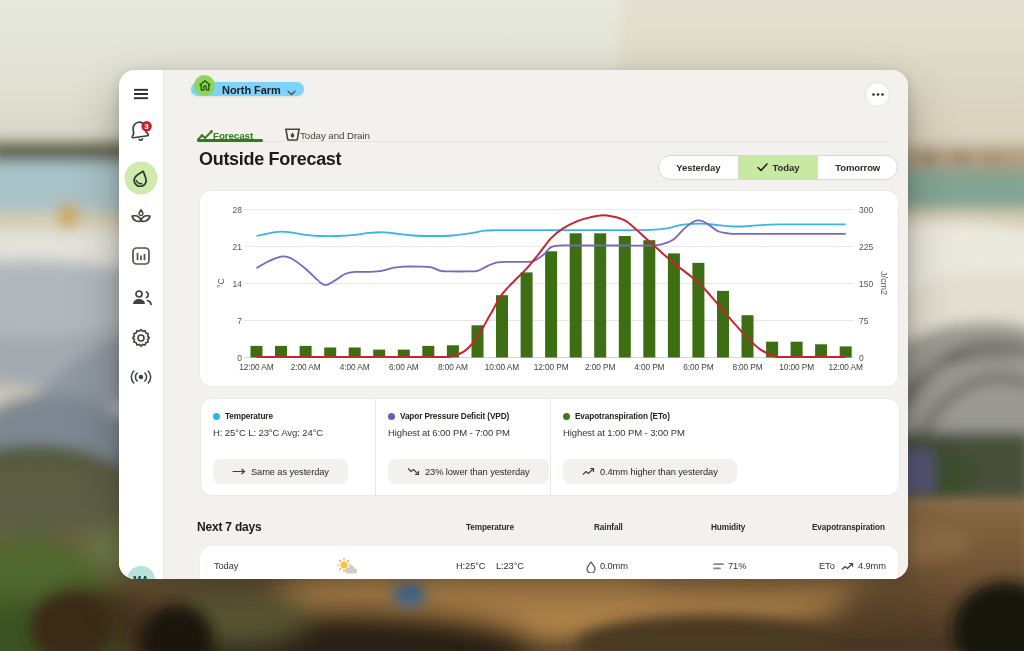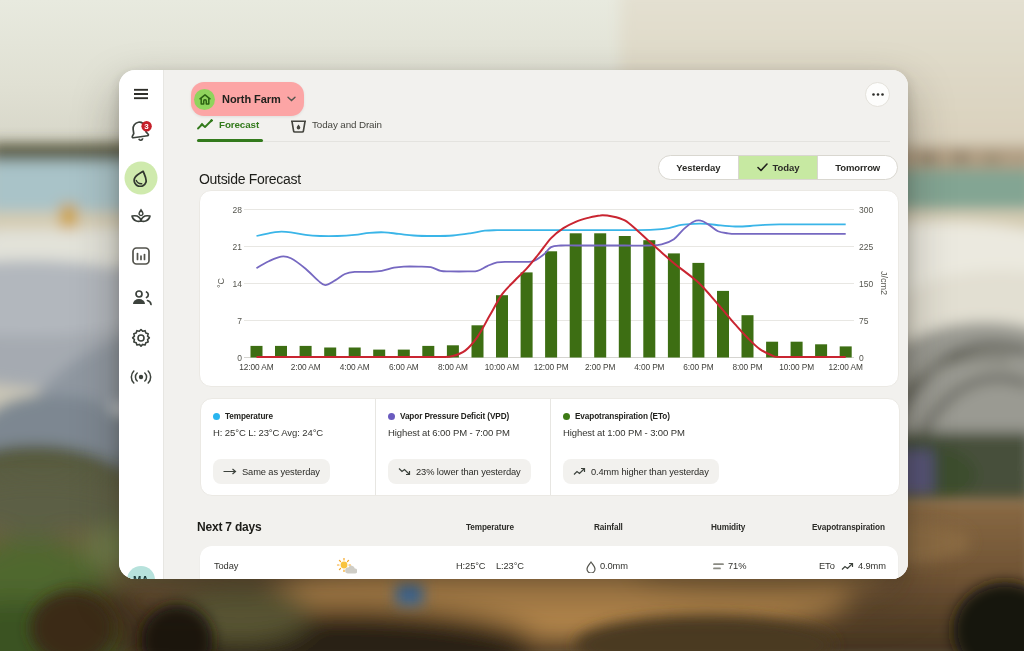--- a/index.html
+++ b/index.html
@@ -1,40 +1,40 @@
 <!DOCTYPE html>
 <html><head><meta charset="utf-8"><style>
 *{margin:0;padding:0;box-sizing:border-box}
 html,body{width:1024px;height:651px;overflow:hidden;font-family:"Liberation Sans",sans-serif}
 .bg{position:absolute;left:0;top:0;width:1024px;height:651px}
 .win{position:absolute;left:119px;top:70px;width:789px;height:509px;border-radius:16px;background:#f2f1ee;box-shadow:0 20px 45px rgba(40,35,25,.35),0 4px 12px rgba(40,35,25,.18);display:flex;overflow:hidden}
 .side{width:45px;background:#fff;border-right:1px solid #e7e6e2;position:relative;flex:none}
 .icn{position:absolute;left:50%;transform:translate(-50%,-50%)}
 .main{flex:1;position:relative;background:#f2f1ee}
-.pill{position:absolute;left:27px;top:12px;height:34px;background:#fca5a5;border-radius:13px;display:flex;align-items:center;padding:0 8px 0 3px;box-shadow:0 1px 3px rgba(0,0,0,.08)}
+.pill{position:absolute;left:27px;top:12px;height:14px;background:#7dd3fc;border-radius:13px;display:flex;align-items:flex-end;padding:0 8px 0 3px;box-shadow:0 1px 3px rgba(0,0,0,.08)}
 .pill .hc{width:21px;height:21px;border-radius:50%;background:#8fd45c;display:flex;align-items:center;justify-content:center}
 .pill .nm{font-size:11px;font-weight:bold;color:#21211d;margin:0 6px 0 7px;letter-spacing:-.05px}
 .dots{position:absolute;right:18px;top:12px;width:25px;height:25px;border-radius:50%;background:#fdfdfc;border:1px solid #e3e1da;display:flex;align-items:center;justify-content:center}
 .tabs{position:absolute;left:33px;top:49px;right:18px;height:23px;border-bottom:1px solid #e4e3df;display:flex}
-.tab{display:flex;align-items:flex-start;gap:6px;font-size:9.8px;font-weight:bold;letter-spacing:-.1px}
+.tab{display:flex;align-items:flex-end;gap:0;font-size:9.8px;font-weight:bold;letter-spacing:-.1px}
 .tab.on{color:#337a1c}
 .tab.off{color:#45453f;margin-left:32px;font-weight:normal}
-.h1{position:absolute;left:35px;top:101px;font-size:14px;font-weight:normal;color:#1c1c18;letter-spacing:-.3px}
+.h1{position:absolute;left:35px;top:79px;font-size:18px;font-weight:bold;color:#1c1c18;letter-spacing:-.3px}
 .seg{position:absolute;right:10px;top:85px;width:240px;height:25px;border:1px solid #d9d7d0;border-radius:13px;background:#fff;display:flex;overflow:hidden;font-size:9.5px;font-weight:bold;color:#2b2b27;letter-spacing:-.1px}
 .seg div{flex:1;display:flex;align-items:center;justify-content:center;gap:5px}
 .seg .mid{background:#c7e9a2;border-left:1px solid #d9d7d0;border-right:1px solid #d9d7d0}
 .card{position:absolute;background:#fff;border:1px solid #ebe9e4;border-radius:12px}
 .chartcard{left:35px;top:120px;width:700px;height:197px}
 .legend{left:36px;top:328px;width:700px;height:98px;display:flex}
 .lcell{width:175px;position:relative;border-right:1px solid #e7e6e2;padding:13px 0 0 12px}
 .lcell:last-child{border-right:none}
 .lt{display:flex;align-items:center;gap:5px;font-size:8.2px;font-weight:bold;color:#21211d;letter-spacing:-.1px}
 .dot{width:7px;height:7px;border-radius:50%}
 .ls{font-size:9.5px;color:#33332f;margin-top:6px;white-space:nowrap;letter-spacing:-.1px}
-.lp{position:absolute;left:12px;top:60px;height:25px;background:#f2f1ee;border-radius:8px;display:flex;align-items:center;gap:5px;padding:0 10px;font-size:9.3px;color:#2b2b27;white-space:nowrap;z-index:2;letter-spacing:-.1px}
+.lp{position:absolute;left:12px;top:60px;height:25px;background:#f2f1ee;border-radius:8px;display:flex;align-items:center;gap:5px;padding:0 19px;font-size:9.3px;color:#2b2b27;white-space:nowrap;z-index:2;letter-spacing:-.1px}
 .n7{position:absolute;left:33px;top:450px;font-size:12px;font-weight:bold;color:#1c1c18;letter-spacing:-.2px}
 .colh{position:absolute;top:453px;font-size:8.2px;font-weight:bold;color:#2b2b27;letter-spacing:-.1px}
 .row{position:absolute;left:36px;top:476px;width:698px;height:44px;background:#fff;border-radius:12px 12px 0 0;box-shadow:0 1px 2px rgba(0,0,0,.05)}
 .rtxt{position:absolute;top:15px;font-size:9.3px;color:#33332f;letter-spacing:-.1px}
 svg{display:block}
 </style></head><body>
 <svg class="bg" width="1024" height="651" viewBox="0 0 1024 651" preserveAspectRatio="none">
 <defs>
 <linearGradient id="skyg" x1="0" y1="0" x2="0" y2="1">
 <stop offset="0" stop-color="#e8eadf"></stop>

